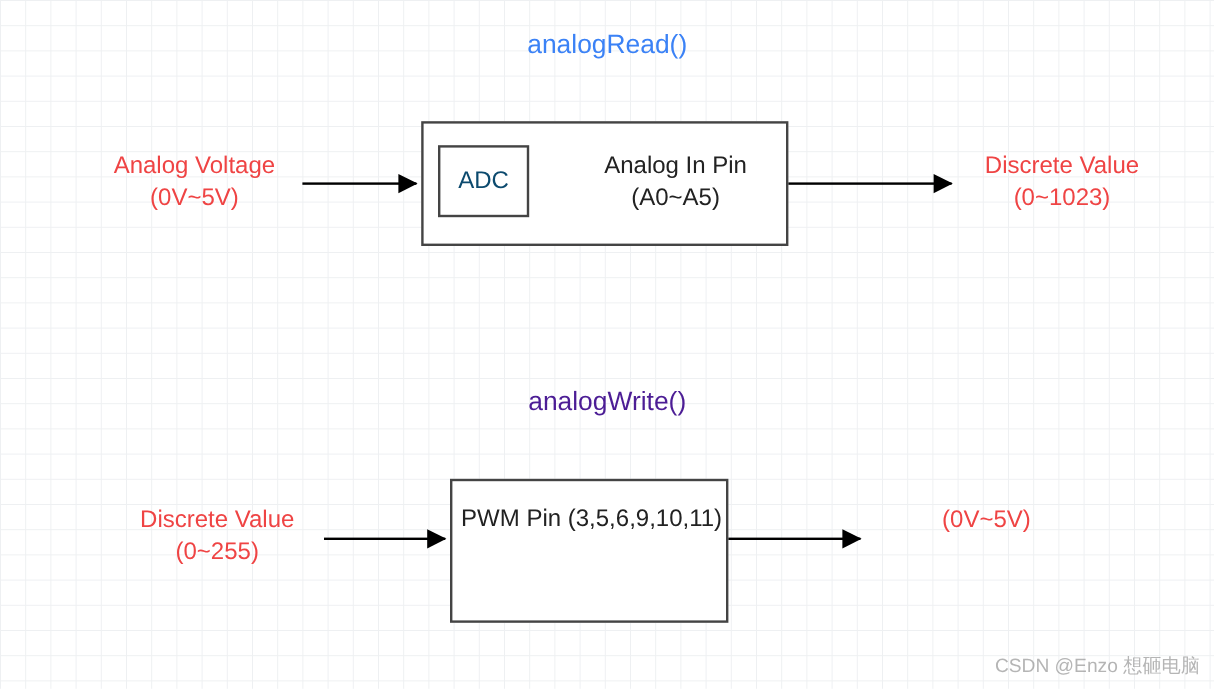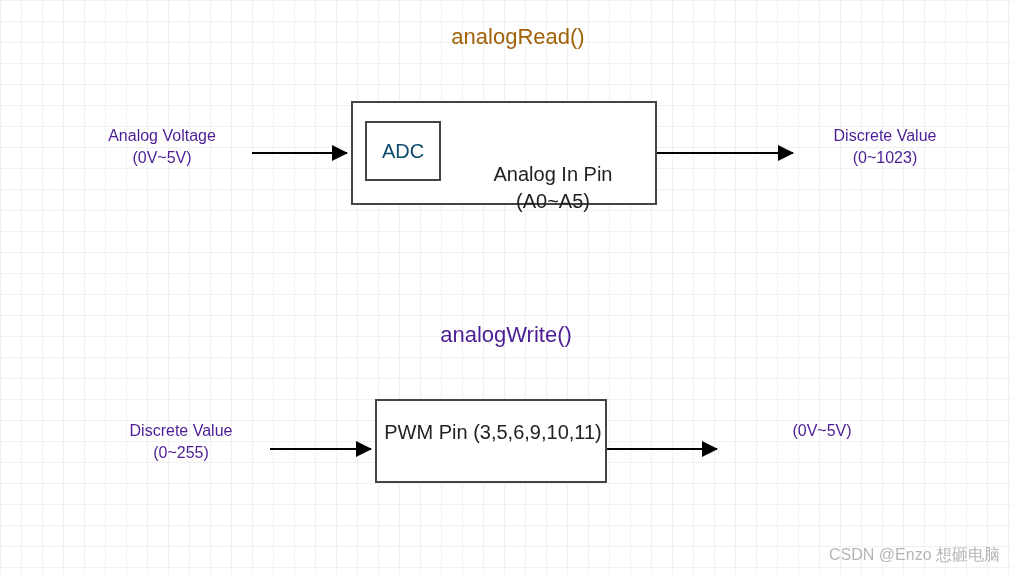--- a/index.html
+++ b/index.html
@@ -14,28 +14,28 @@
         linear-gradient(to bottom, #eef0f2 1px, transparent 1px);
       background-size: 21px 21px;
       overflow: hidden;
     }
     .title {
       position: absolute;
       font-size: 22px;
       left: 50%;
       transform: translateX(-50%);
     }
-    .title-read { top: 24px; color: #a16207; margin-left: 12px; }
+    .title-read { top: 24px; color: #3b82f6; }
     .title-write { top: 322px; color: #4c1d95; }
 
     .label {
       position: absolute;
       text-align: center;
-      font-size: 16px;
-      color: #4c1d95;
+      font-size: 20px;
+      color: #ef4444;
       line-height: 1.35;
     }
     .label .line1 { display: block; }
     .label .line2 { display: block; }
 
     .box {
       position: absolute;
       border: 2px solid #444;
       background: #fff;
     }
@@ -92,21 +92,21 @@
   <span class="line1">Analog Voltage</span>
   <span class="line2">(0V~5V)</span>
 </div>
 
 <div class="arrow" style="left:252px; top:152px; width:95px;"></div>
 
 <div class="box" style="left:351px; top:101px; width:306px; height:104px;">
   <div class="inner-box" style="left:12px; top:18px; width:76px; height:60px;">
     <span>ADC</span>
   </div>
-  <div class="box-label" style="left:110px; top:22px; width:180px;margin-top:36px;">
+  <div class="box-label" style="left:120px; top:22px; width:180px;">
     <span class="line1">Analog In Pin</span>
     <span class="line2">(A0~A5)</span>
   </div>
 </div>
 
 <div class="arrow" style="left:657px; top:152px; width:136px;"></div>
 
 <div class="label" style="left:800px; top:125px; width:170px;">
   <span class="line1">Discrete Value</span>
   <span class="line2">(0~1023)</span>
@@ -114,21 +114,21 @@
 
 <div class="title title-write">analogWrite()</div>
 
 <div class="label" style="left:96px; top:420px; width:170px;">
   <span class="line1">Discrete Value</span>
   <span class="line2">(0~255)</span>
 </div>
 
 <div class="arrow" style="left:270px; top:448px; width:101px;"></div>
 
-<div class="box" style="left:375px; top:399px; width:232px; height:84px;">
+<div class="box" style="left:375px; top:399px; width:232px; height:120px;">
   <div class="box-label" style="left:0; top:18px; width:232px;">
     <span class="line1">PWM Pin</span>
     <span class="line2">(3,5,6,9,10,11)</span>
   </div>
 </div>
 
 <div class="arrow" style="left:607px; top:448px; width:110px;"></div>
 
 <div class="label" style="left:732px; top:420px; width:180px;">
   <span class="line2">(0V~5V)</span>

